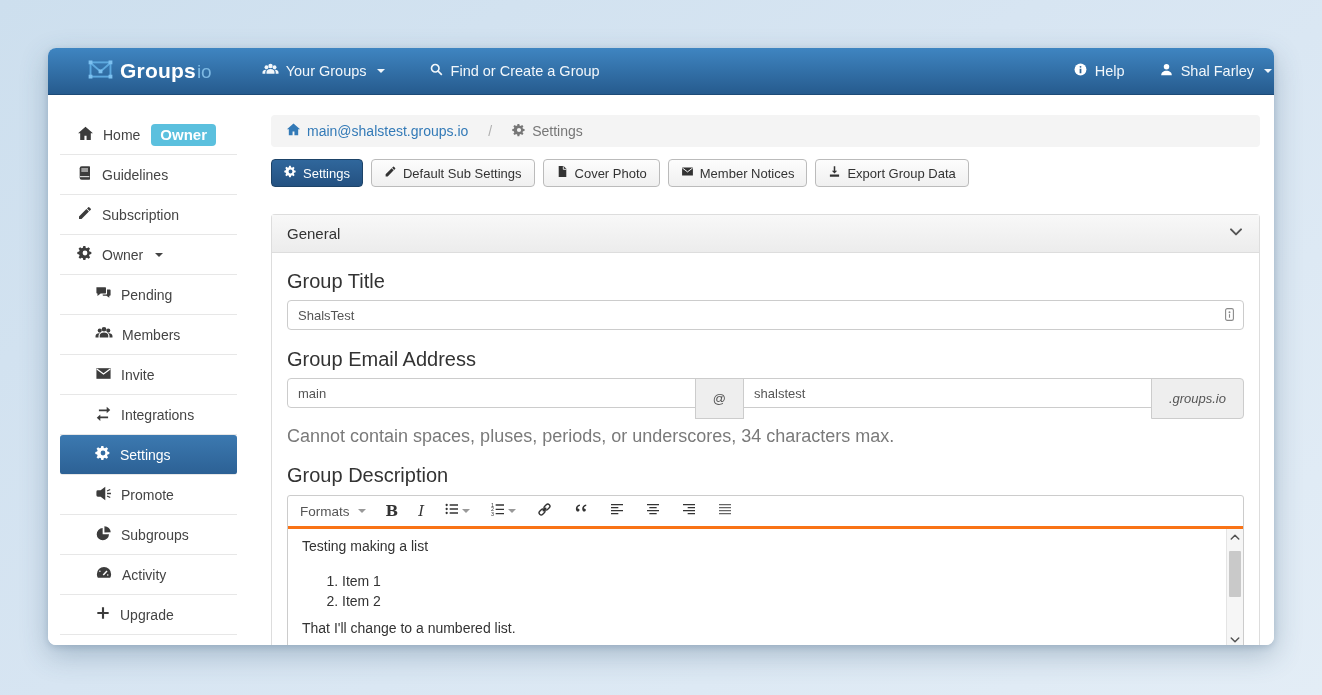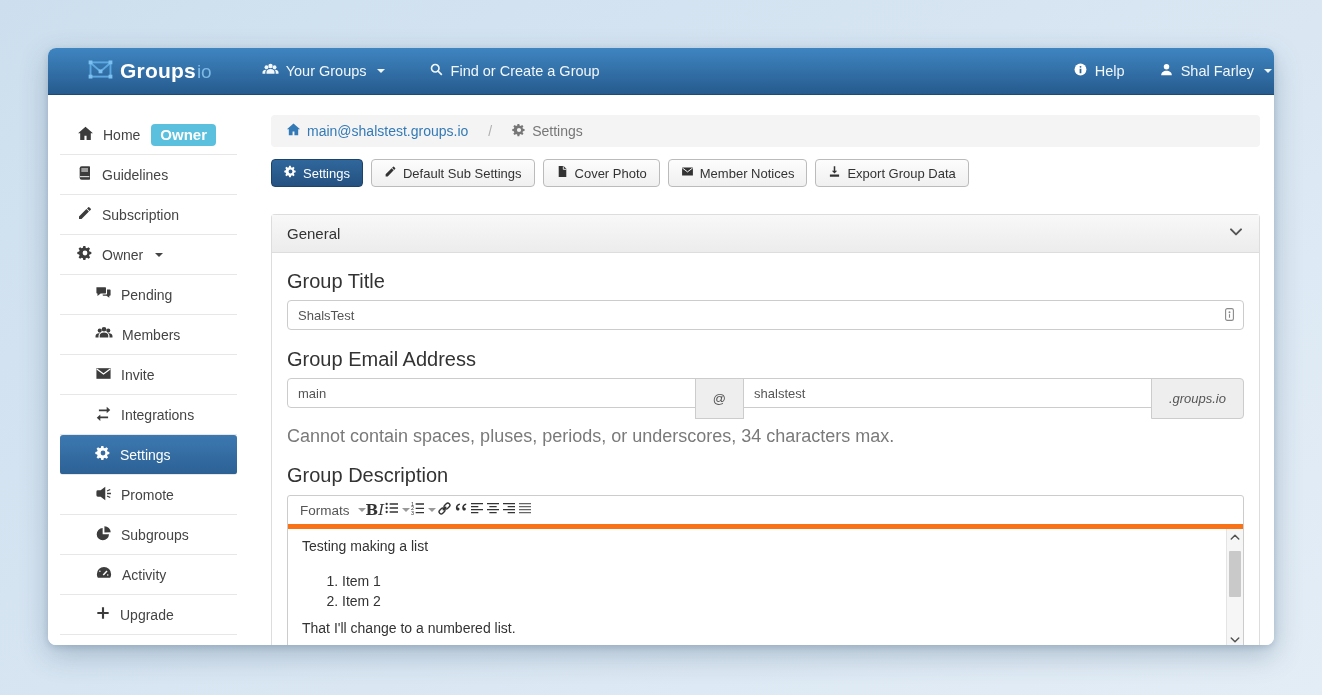--- a/index.html
+++ b/index.html
@@ -89,21 +89,21 @@
   .input-group .text-input:first-child { border-radius:4px 0 0 4px; }
   .addon {
     background:#eee; border:1px solid #ccc; color:#555; font-size:13px;
     display:flex; align-items:center; padding:0 16px; margin-left:-1px;
   }
   .addon.mid { padding:0 17px; margin-right:-1px; z-index:1; }
   .addon.end { border-radius:0 4px 4px 0; padding:12px 17px;font-style:italic; }
   .help-text { font-size:18px; color:#7a7a7a; margin:7px 0 17px; }
   
   .editor { border:1px solid #ccc; border-radius:3px; margin-top:8px; }
-  .ed-toolbar { display:flex; align-items:center; height:33px; padding:0 12px; border-bottom:5px solid #f97316; }
+  .ed-toolbar { display:flex; align-items:center; gap:20px; height:33px; padding:0 12px; border-bottom:3px solid #f97316; }
   .ed-btn { display:inline-flex; align-items:center; color:#333; cursor:pointer; }
   .ed-formats { font-size:13.5px; color:#555; gap:5px; }
   .ed-formats .caret { color:#999; }
   .ed-bold { font-weight:bold; font-size:15px; font-family:"DejaVu Serif", serif; }
   .ed-italic { font-style:italic; font-size:15px; font-family:"DejaVu Serif", serif; }
   .ed-caret-sm { color:#999; margin-left:2px; }
   .ed-content-row { display:flex; height:120px; border-bottom:1px solid #ccc; }
   .ed-content { flex:1; padding:9px 14px; font-size:14px; color:#333; overflow:hidden; cursor:text; }
   .ed-content p { margin:0 0 17px; }
   .ed-content ol { margin:0 0 9px; padding-left:40px; }

